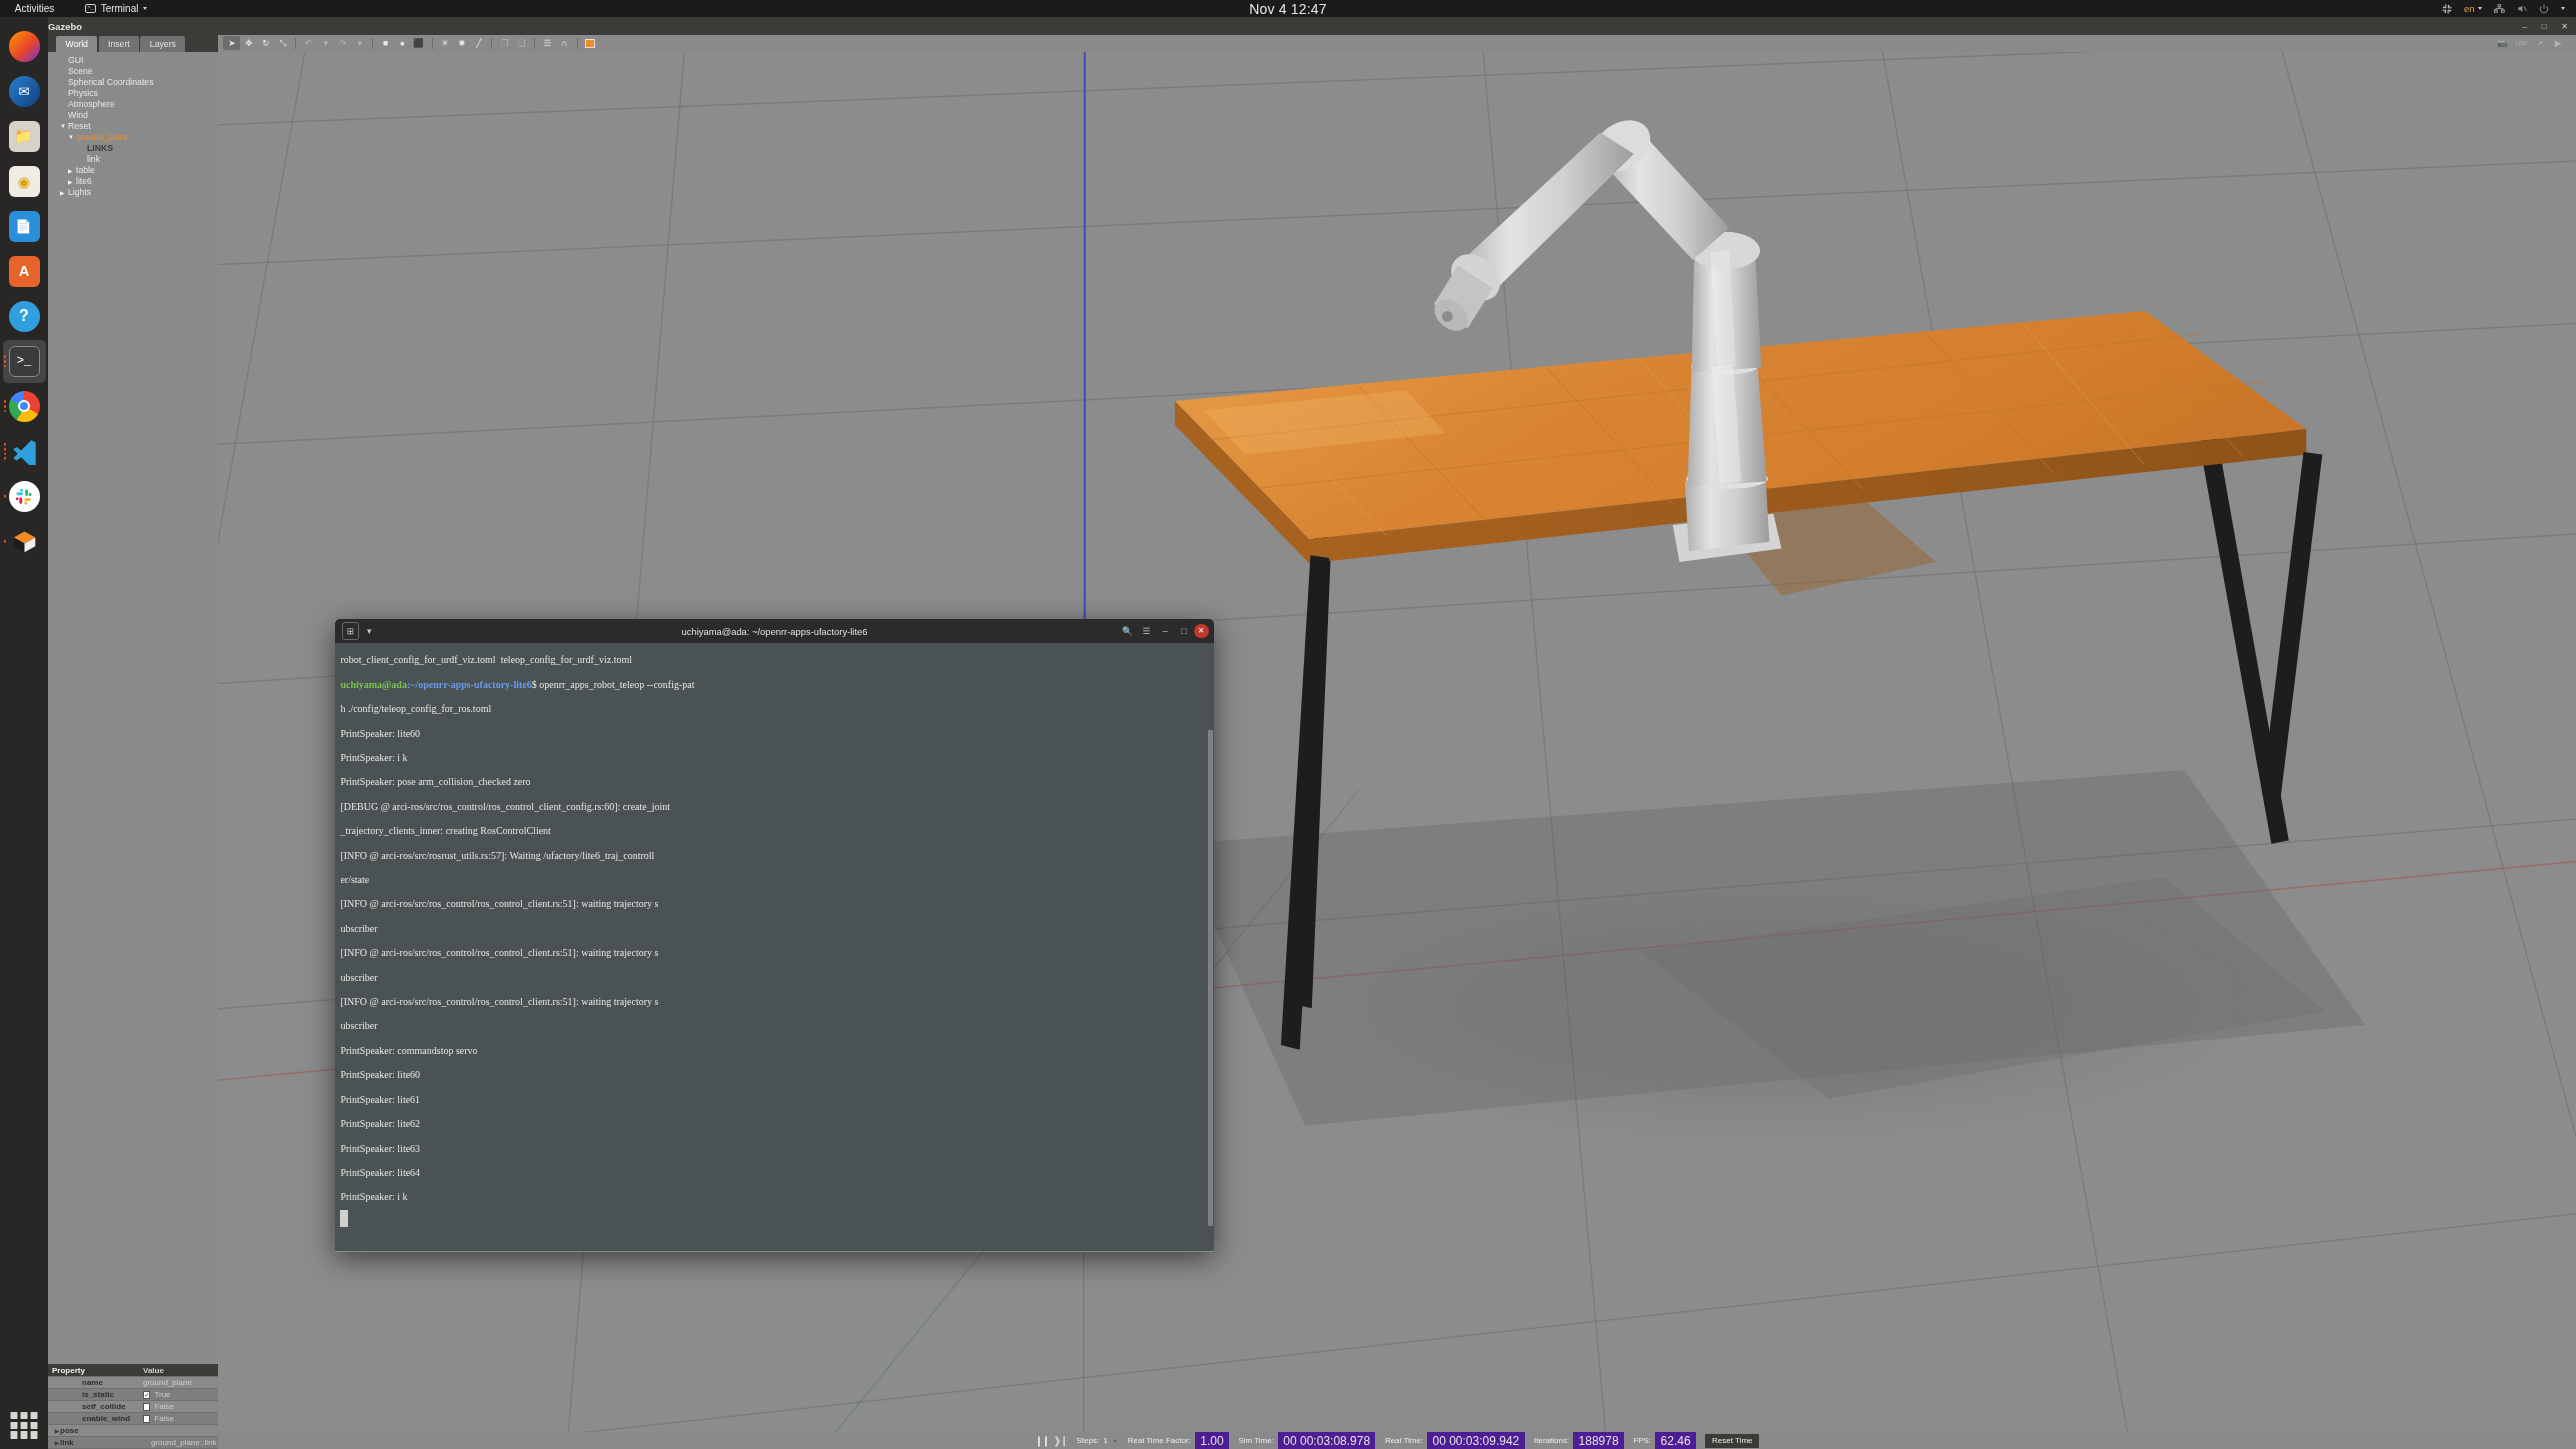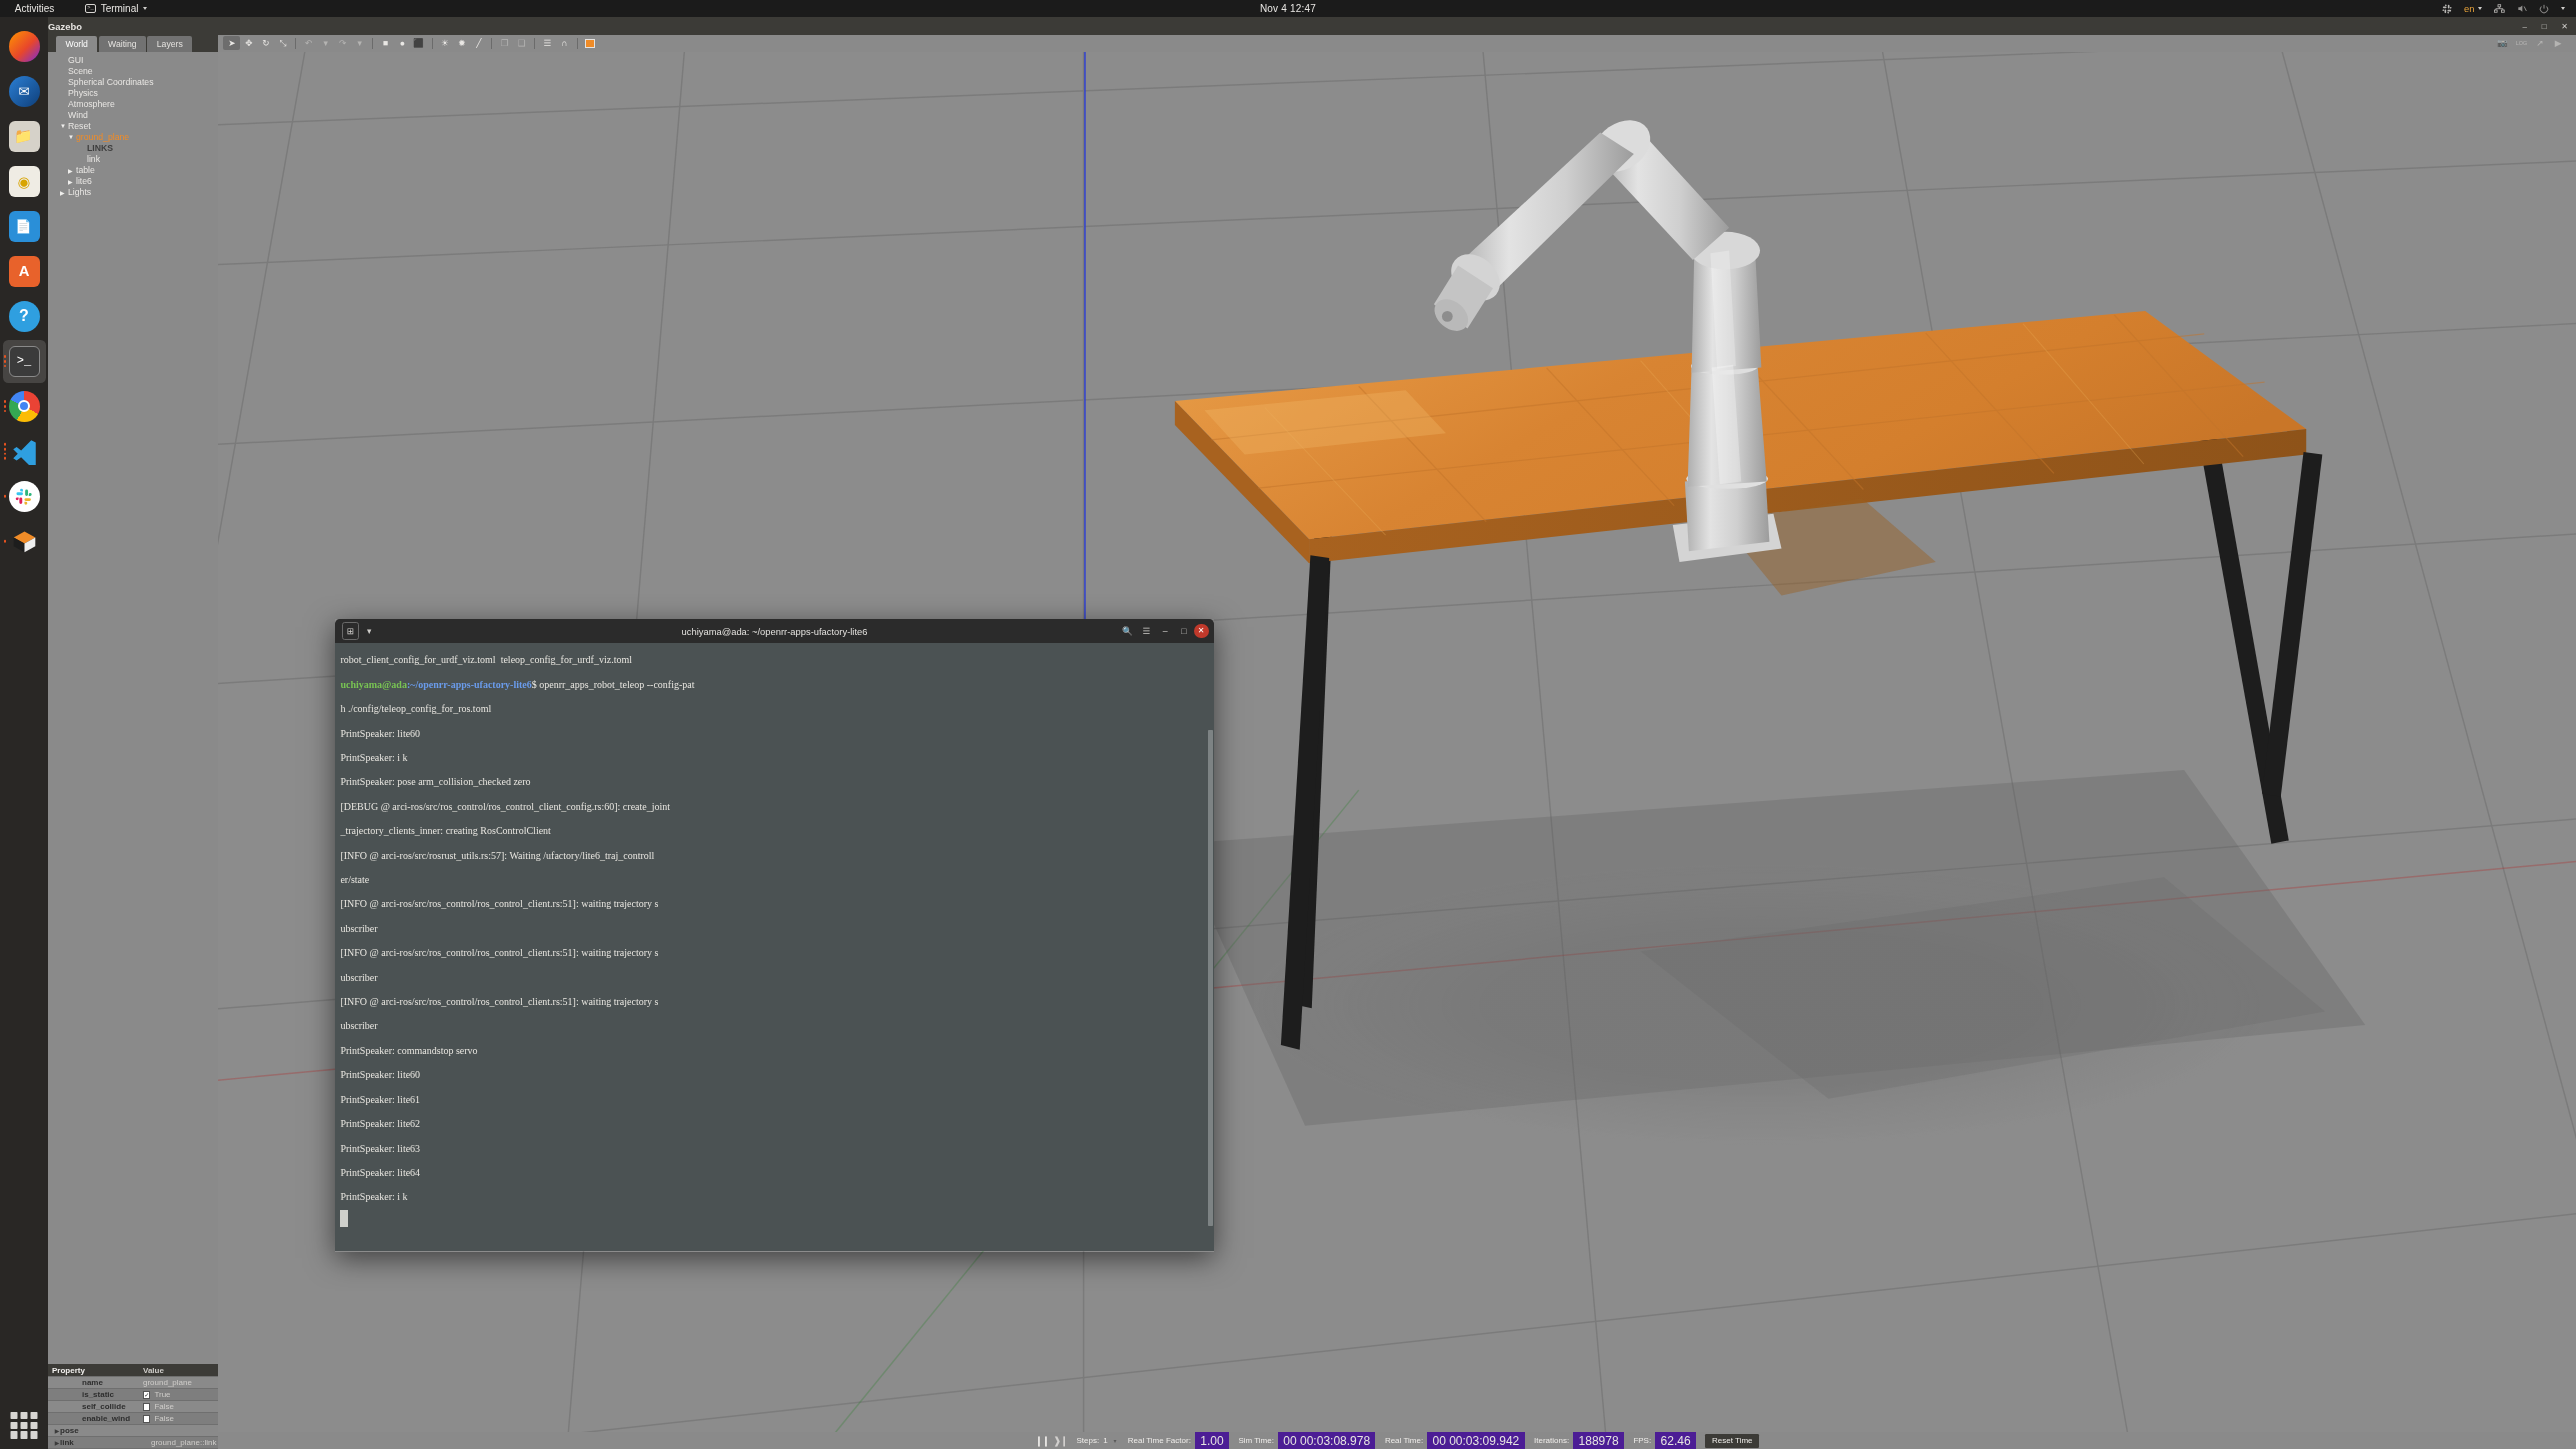--- a/index.html
+++ b/index.html
@@ -11,21 +11,21 @@
            background:#1b1b1b; color:#e8e6e3; font-size:10px;
            display:flex; align-items:center; }
   #topbar .activities{ margin-left:14.8px; font-size:10px; color:#e8e6e3; }
   #topbar .appmenu{ margin-left:31px; display:flex; align-items:center; gap:4.7px; }
   .term-glyph{ width:10.7px;height:8.7px;border:1.1px solid #d8d6d3;border-radius:2px;
      display:inline-flex;align-items:center;justify-content:center;font-size:5.4px;color:#d8d6d3;
      font-family:"Liberation Mono",monospace; line-height:1;}
   .caret{ width:0;height:0;border-left:2.7px solid transparent;border-right:2.7px solid transparent;
           border-top:3.4px solid #cfcdca; }
   #topbar .clock{ position:absolute; left:50%; transform:translateX(-50%);
-                  font-size:10px; color:#e8e6e3; letter-spacing:0.2px;text-align:center;}
+                  font-size:14px; color:#e8e6e3; letter-spacing:0.2px;text-align:center;}
   #topbar .tray{ position:absolute; right:10.7px; display:flex; align-items:center; gap:12px; }
   .tray .lang{ color:#e8a33a; font-size:9.4px; }
   .ico{ opacity:.85; display:inline-block; }
 
   
   #dock{ position:absolute; left:0; top:17.4px; width:48px; height:1432px;
          background:rgba(42,40,38,.92); display:flex; flex-direction:column;
          align-items:center; padding-top:5.4px; }
   .dockitem{ width:43px;height:43px; margin:2px 0; display:flex;align-items:center;
              justify-content:center; position:relative; border-radius:5.4px;}
@@ -292,21 +292,21 @@
       <span>✕</span>
     </span>
   </div>
 
 
   <div id="gz-body">
 
     <div id="lpanel">
       <div id="tabs">
           <div class="tab sel">World</div>
-          <div class="tab">Waiting</div>
+          <div class="tab">Insert</div>
           <div class="tab">Layers</div>
         </div>
       <div id="tree">
           <div class="tnode l0">
             <span class="arr"></span>
             <span>GUI</span>
           </div>
           <div class="tnode l0">
             <span class="arr"></span>
             <span>Scene</span>

